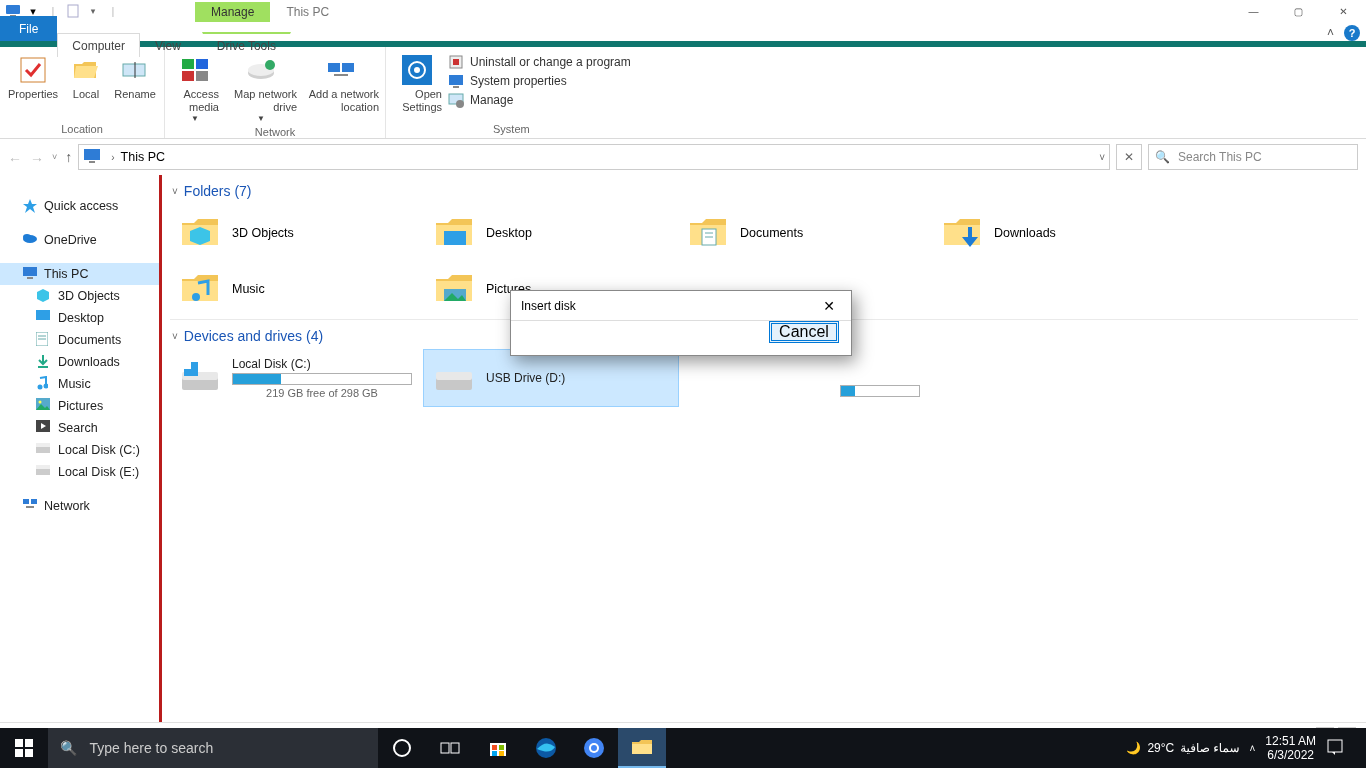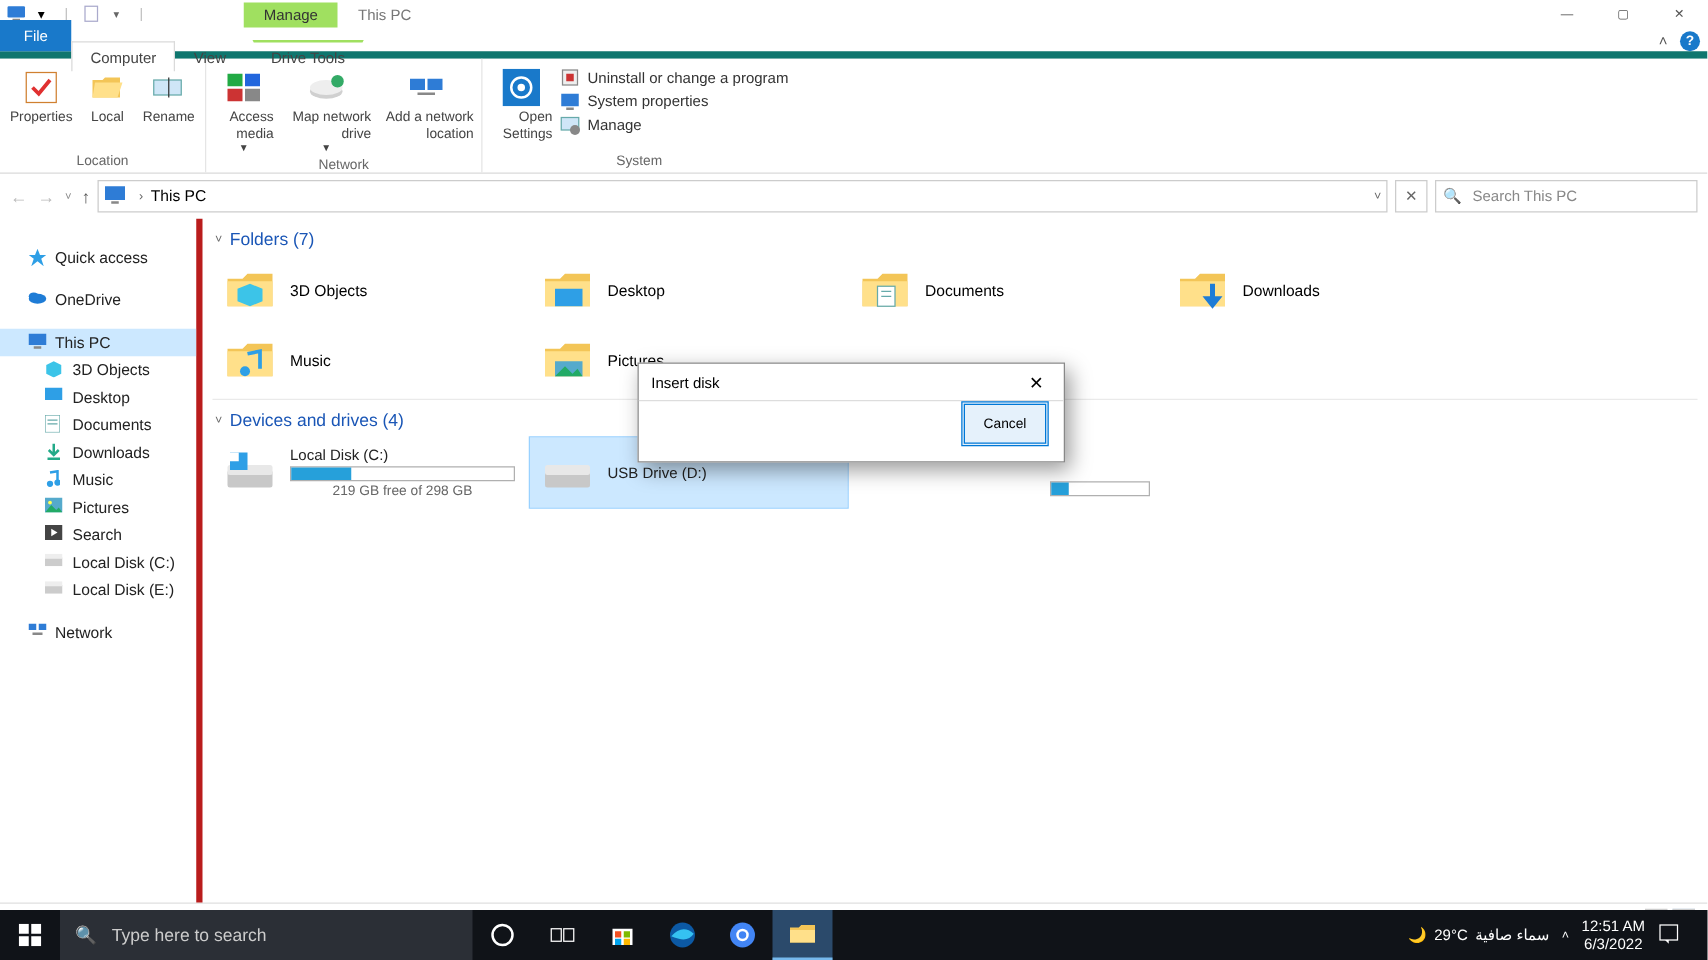--- a/index.html
+++ b/index.html
@@ -33,21 +33,21 @@
   .addr-row { height: 36px; display: flex; align-items: center; gap: 6px; padding: 4px 8px; }
   .nav-arrows { display: flex; align-items: center; gap: 8px; color: #999; font-size: 14px; }
   .addr-box { flex: 1; height: 26px; border: 1px solid #ccc; display: flex; align-items: center; padding: 0 4px; position: relative; }
   .addr-box .pc-icon { width: 18px; height: 18px; margin-right: 4px; }
   .addr-box .crumb-sep { color: #666; font-size: 10px; margin: 0 6px; }
   .addr-box .dd { position: absolute; right: 4px; color: #666; font-size: 10px; }
   .addr-clear { width: 26px; height: 26px; border: 1px solid #ccc; display: flex; align-items: center; justify-content: center; color: #666; font-size: 12px; }
   .search-box { width: 210px; height: 26px; border: 1px solid #ccc; display: flex; align-items: center; padding: 0 6px; color: #888; font-size: 12px; gap: 8px; }
   
   .main { display: flex; height: 547px; }
-  .nav-pane { width: 162px; border-right: 5px solid #b91c1c; padding-top: 20px; font-size: 12.5px; color: #222; overflow: hidden; }
+  .nav-pane { width: 162px; border-right: 3px solid #b91c1c; padding-top: 20px; font-size: 12.5px; color: #222; overflow: hidden; }
   .nav-item { display: flex; align-items: center; gap: 6px; padding: 3px 0 3px 22px; }
   .nav-item.selected { background: #cce8ff; }
   .nav-item.sub { padding-left: 36px; }
   .nav-sep { height: 12px; }
   .ico16 { width: 16px; height: 16px; flex-shrink: 0; }
   
   .content { flex: 1; padding: 4px 8px; overflow: hidden; position: relative; }
   .section-hdr { color: #1a56b6; font-size: 14px; padding: 4px 0 6px 2px; display: flex; align-items: center; gap: 6px; }
   .section-hdr .chev { font-size: 10px; color: #666; }
   .folder-grid { display: flex; flex-wrap: wrap; }
@@ -67,21 +67,21 @@
   .statusbar .views { margin-left: auto; display: flex; gap: 4px; }
   .view-btn { width: 18px; height: 16px; border: 1px solid #ccc; }
   
   .dialog { position: absolute; left: 510px; top: 290px; width: 342px; background: #fff; border: 1px solid #888; box-shadow: 4px 6px 16px rgba(0,0,0,0.4); }
   .dlg-title { height: 30px; display: flex; align-items: center; justify-content: space-between; padding: 0 8px 0 10px; font-size: 12px; border-bottom: 1px solid #ddd; }
   .dlg-close { width: 28px; height: 22px; display: flex; align-items: center; justify-content: center; font-size: 14px; }
   .dlg-body { padding: 14px 16px 10px; display: flex; gap: 18px; font-size: 12px; }
   .dlg-ico { width: 36px; height: 30px; }
   .dlg-msg { flex: 1; text-align: center; padding-top: 2px; }
   .dlg-btns { display: flex; justify-content: flex-end; padding: 0 12px 12px; }
-  .dlg-btn { min-width: 70px; height: 36px; border: 1px solid #0078d7; background: #e5f1fb; font-size: 11px; display: flex; align-items: center; justify-content: center; outline: 1px solid #0078d7; outline-offset: -3px; }
+  .dlg-btn { min-width: 70px; height: 22px; border: 1px solid #0078d7; background: #e5f1fb; font-size: 16px; display: flex; align-items: center; justify-content: center; outline: 1px solid #0078d7; outline-offset: -3px; }
   
   .taskbar { position: absolute; left: 0; right: 0; bottom: 0; height: 40px; background: #101318; display: flex; align-items: center; color: #fff; font-size: 12px; }
   .start-btn { width: 48px; height: 40px; display: flex; align-items: center; justify-content: center; }
   .tb-search { width: 330px; height: 40px; background: #2b2f36; display: flex; align-items: center; padding: 0 12px; color: #ccc; gap: 12px; font-size: 14px; }
   .tb-icons { display: flex; }
   .tb-icon { width: 48px; height: 40px; display: flex; align-items: center; justify-content: center; }
   .tb-icon.active { background: #2b4a6b; border-bottom: 2px solid #76b9ed; }
   .tray { margin-left: auto; display: flex; align-items: center; gap: 10px; padding-right: 6px; }
   .tray-time { text-align: center; line-height: 1.2; font-size: 12px; }
   .tray-sep { width: 6px; }

